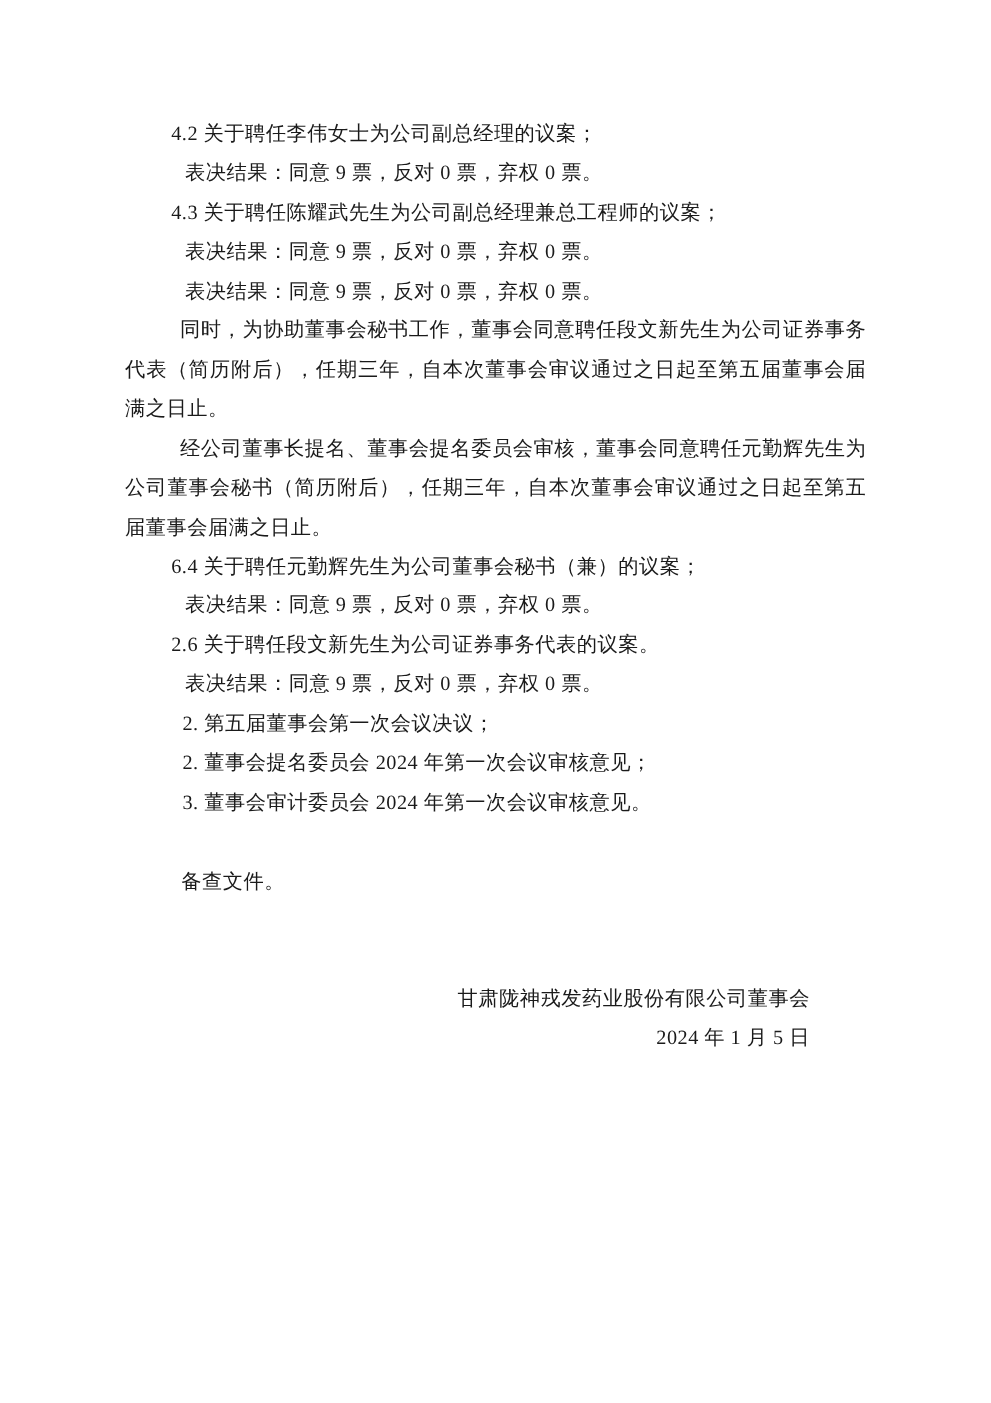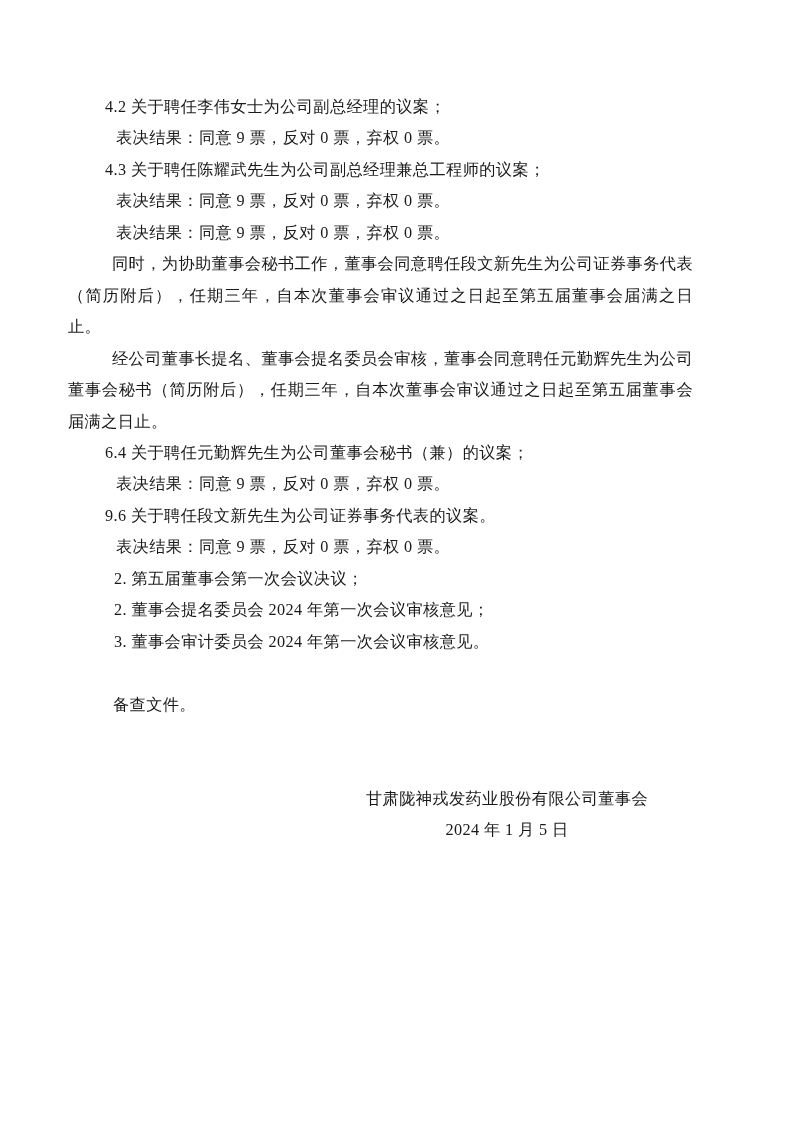--- a/index.html
+++ b/index.html
@@ -11,61 +11,61 @@
     position: relative;
     width: 793px;
     height: 1122px;
     margin: 0 auto;
     background: #ffffff;
     overflow: hidden;
     font-family: "Liberation Serif", "DejaVu Serif", serif;
     color: #1a1a1a;
   }
   .content {
-    padding: 92px 100px 0 68px; 
+    padding: 92px 100px 0 100px; 
     font-size: 16.2px;
     letter-spacing: 0.4px;
     line-height: 31.45px;
   }
   .content p {
     margin: 0;
     padding: 0;
   }
   .p-item    { text-indent: 37px; }                      
   .p-result  { text-indent: 48px; }                      
   .p-h5      { text-indent: 43px; font-weight: 700; }    
   .p-body    { text-indent: 44px; text-align: justify; text-justify: inter-character; }
   .p-section { text-indent: 52px; font-weight: 700; }    
   .p-list    { text-indent: 46px; }                      
   .p-closing { text-indent: 45px; margin-top: 31.45px !important; }
   .signature {
     width: max-content;
     margin: 62.9px 45px 0 auto;   
-    text-align: center;
+    text-align: right;
     line-height: 31.45px;
   }
 </style>
 </head>
 <body>
 
 <div class="page">
   <div class="content">
 
     <p class="p-item">4.2 关于聘任李伟女士为公司副总经理的议案；</p>
     <p class="p-result">表决结果：同意 9 票，反对 0 票，弃权 0 票。</p>
     <p class="p-item">4.3 关于聘任陈耀武先生为公司副总经理兼总工程师的议案；</p>
     <p class="p-result">表决结果：同意 9 票，反对 0 票，弃权 0 票。</p>
     <p class="p-result">表决结果：同意 9 票，反对 0 票，弃权 0 票。</p>
 
     <p class="p-body">同时，为协助董事会秘书工作，董事会同意聘任段文新先生为公司证券事务代表（简历附后），任期三年，自本次董事会审议通过之日起至第五届董事会届满之日止。</p>
     <p class="p-body">经公司董事长提名、董事会提名委员会审核，董事会同意聘任元勤辉先生为公司董事会秘书（简历附后），任期三年，自本次董事会审议通过之日起至第五届董事会届满之日止。</p>
 
     <p class="p-item">6.4 关于聘任元勤辉先生为公司董事会秘书（兼）的议案；</p>
     <p class="p-result">表决结果：同意 9 票，反对 0 票，弃权 0 票。</p>
-    <p class="p-item">9.6 关于聘任段文新先生为公司证券事务代表的议案。</p>
+    <p class="p-item">2.6 关于聘任段文新先生为公司证券事务代表的议案。</p>
     <p class="p-result">表决结果：同意 9 票，反对 0 票，弃权 0 票。</p>
 
     <p class="p-list">2. 第五届董事会第一次会议决议；</p>
     <p class="p-list">2. 董事会提名委员会 2024 年第一次会议审核意见；</p>
     <p class="p-list">3. 董事会审计委员会 2024 年第一次会议审核意见。</p>
 
     <p class="p-closing">备查文件。</p>
 
     <div class="signature">
       <p>甘肃陇神戎发药业股份有限公司董事会</p>

